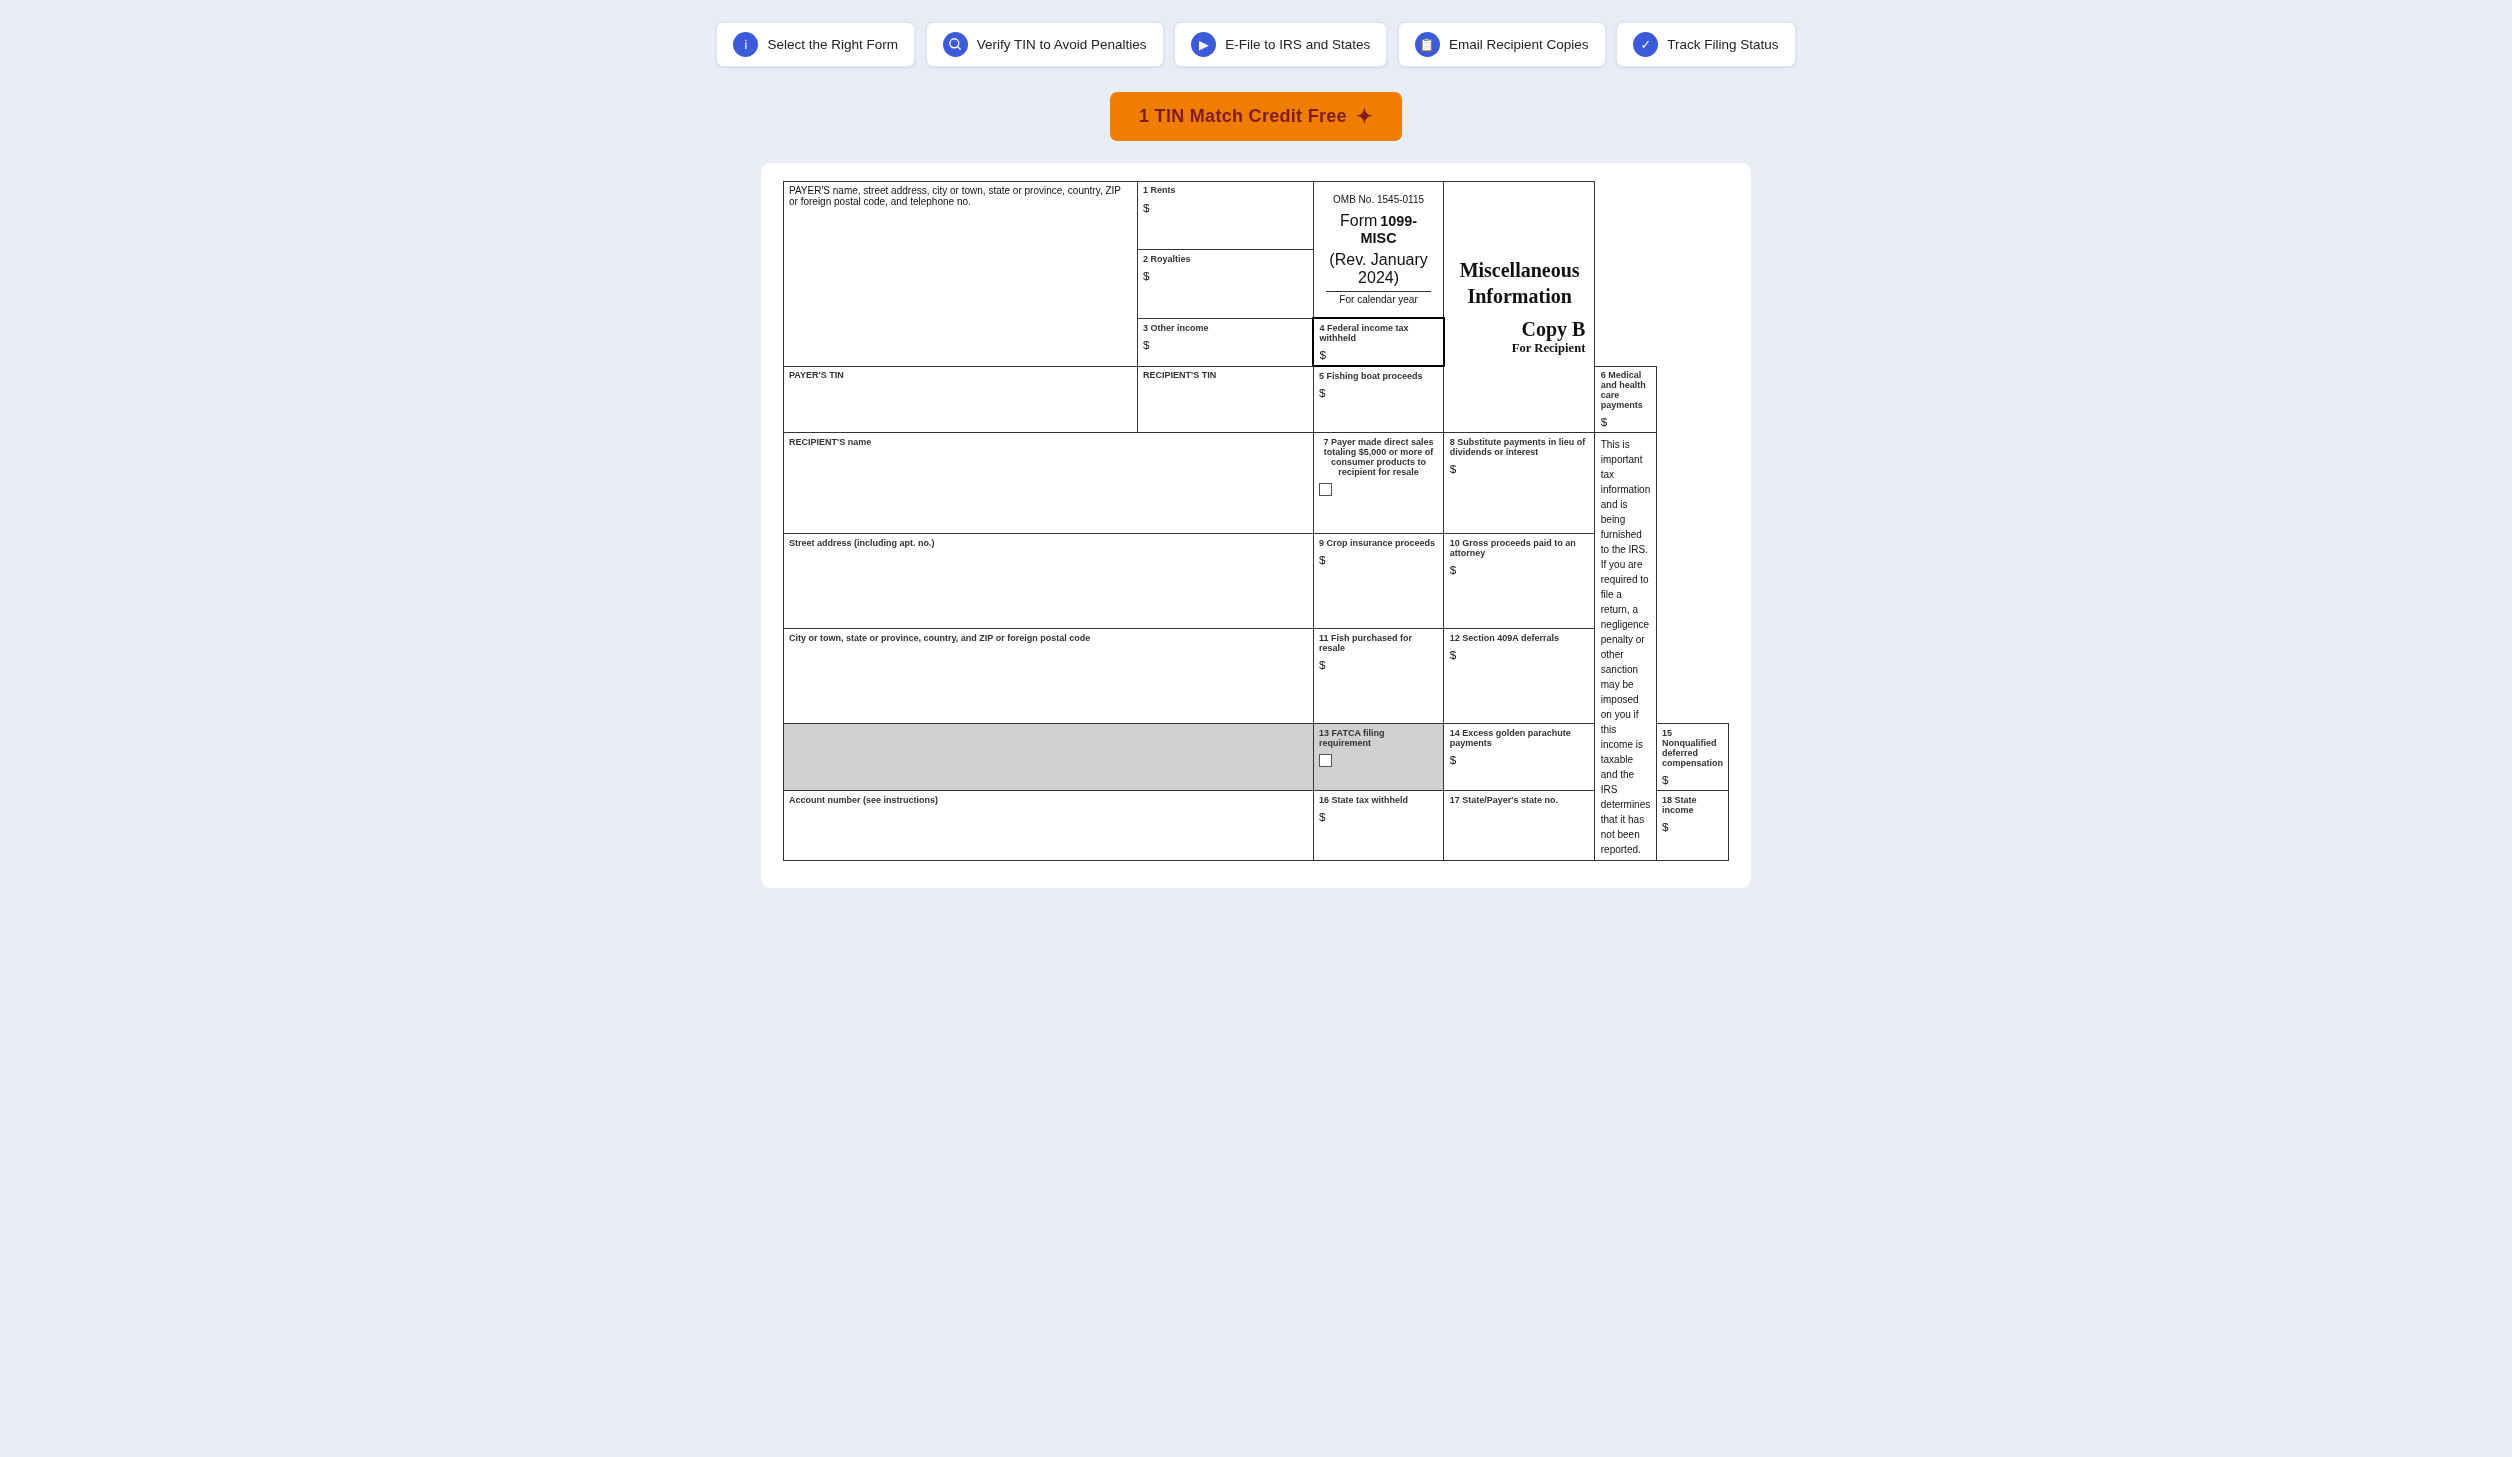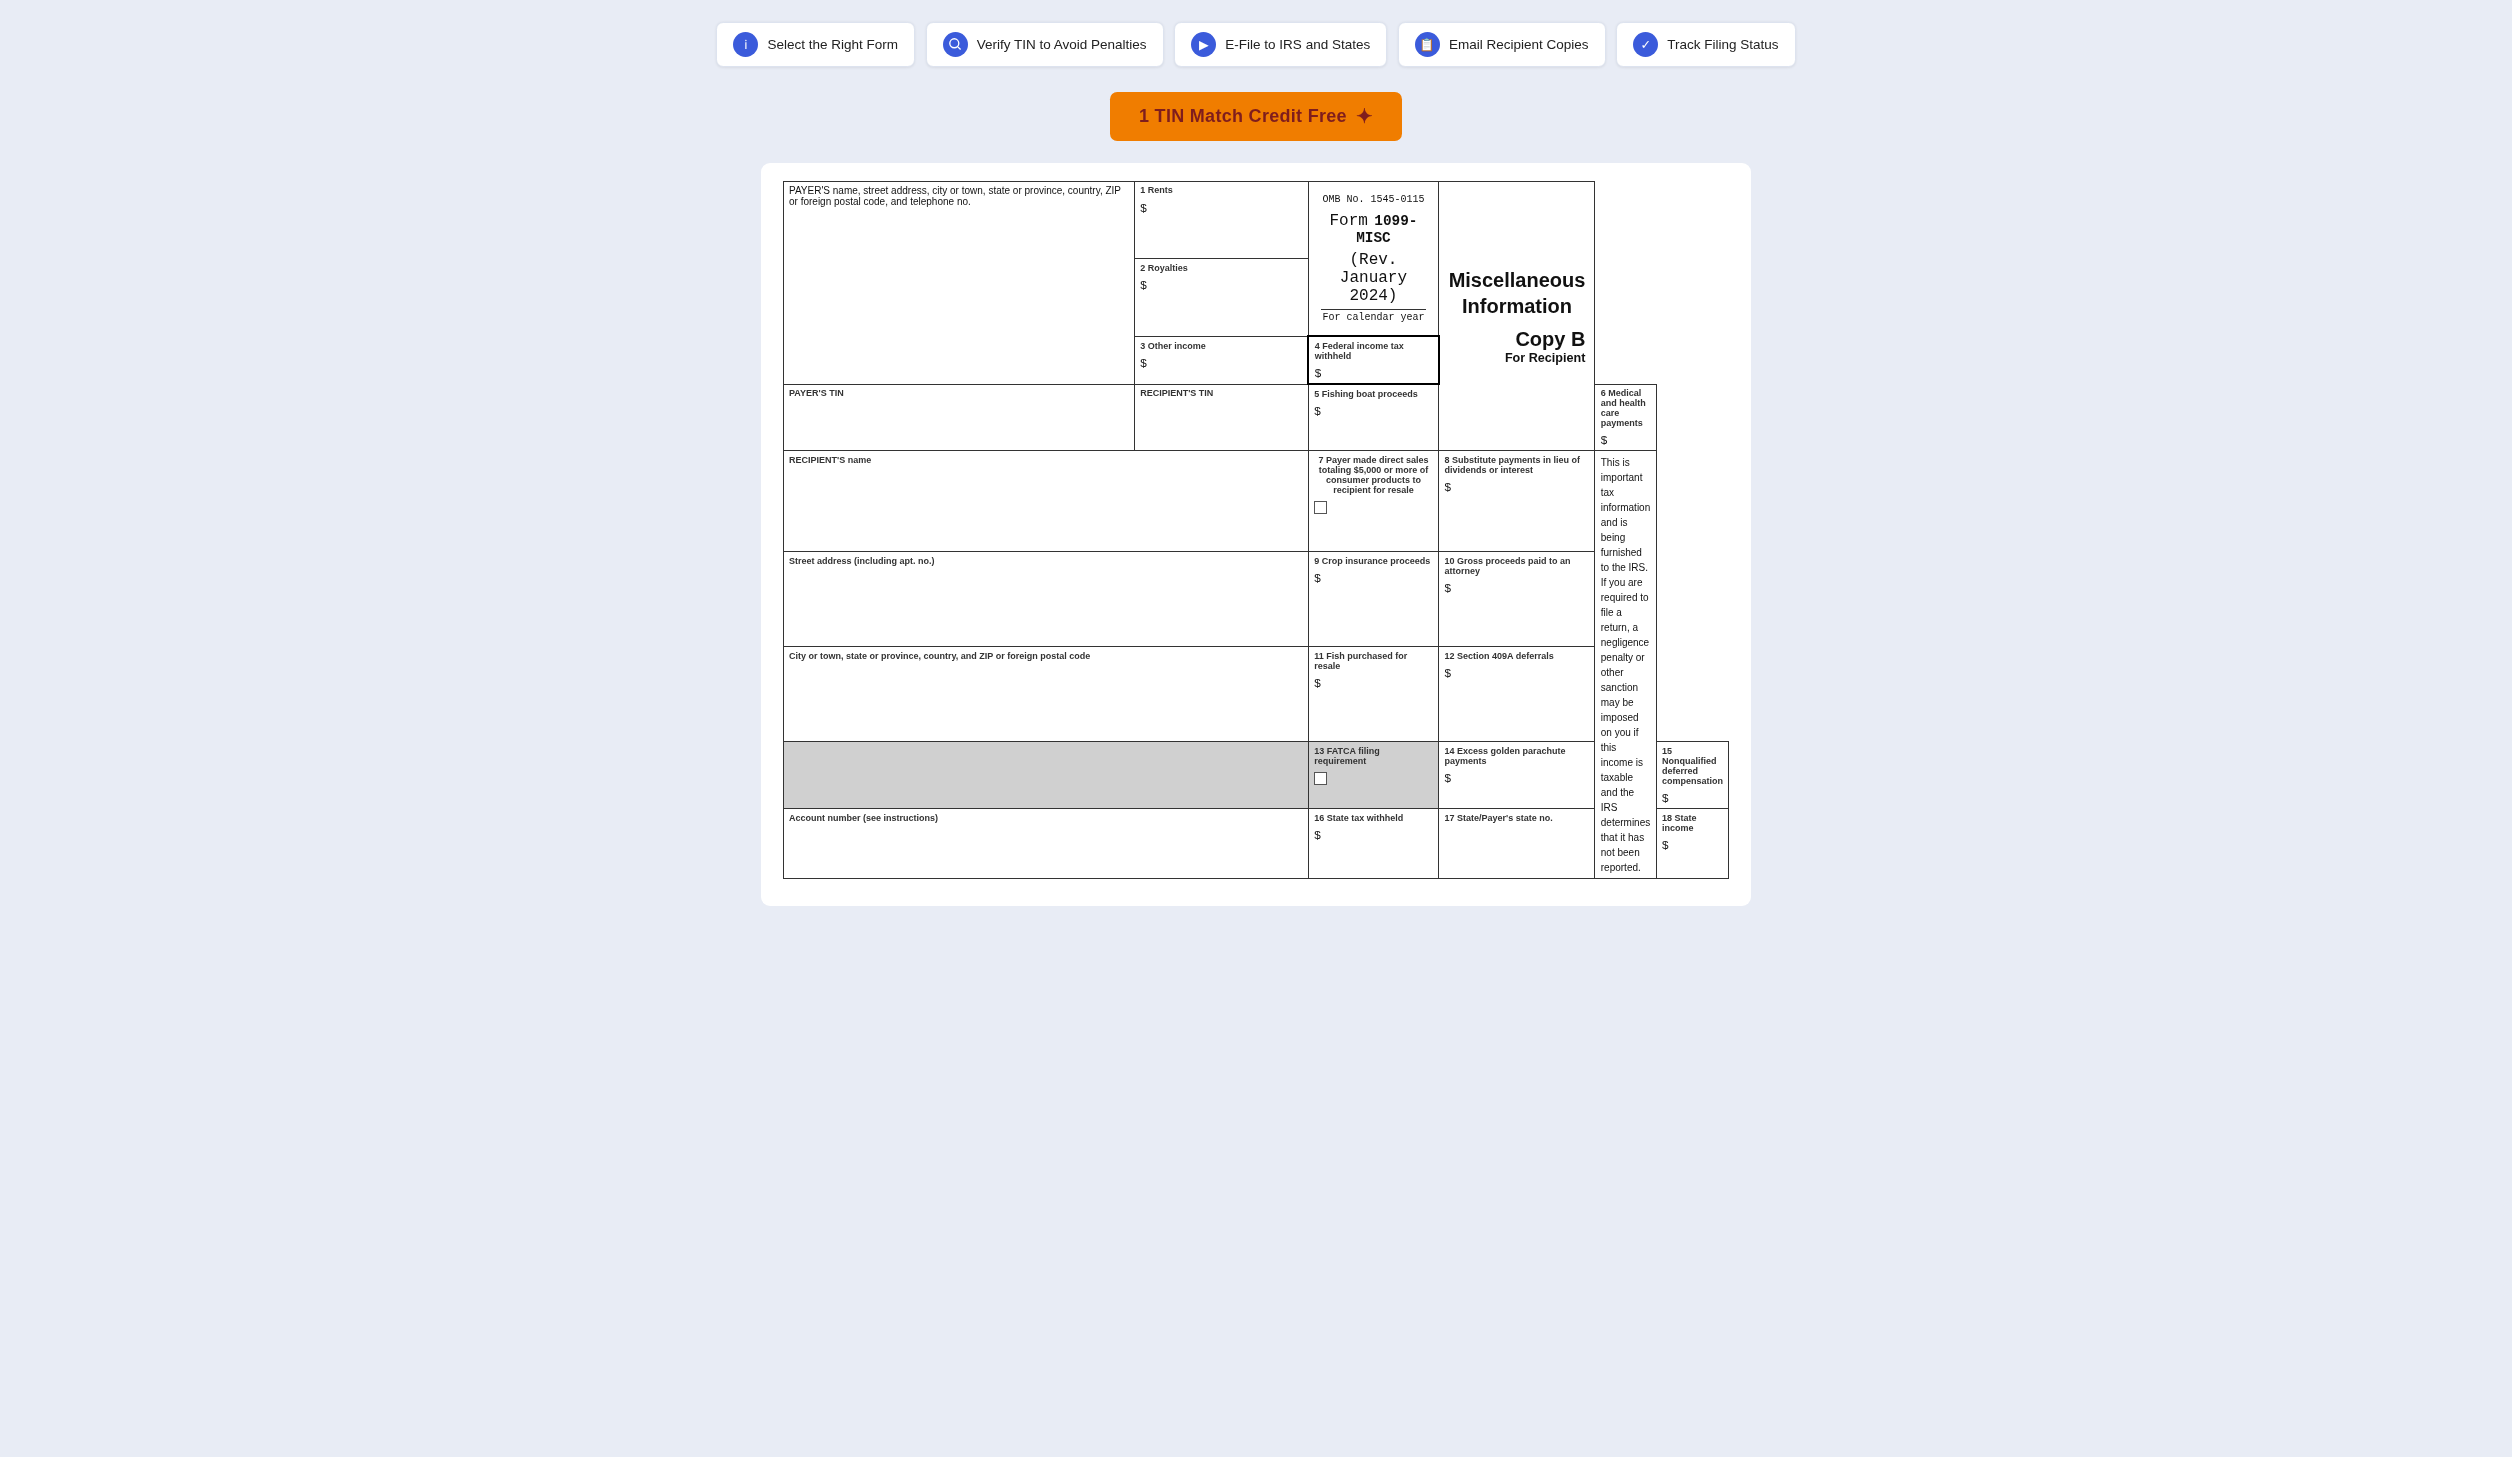--- a/index.html
+++ b/index.html
@@ -223,30 +223,30 @@
 
     <tbody>
         <tr>
       <td rowspan="3" style="width:38%; min-width:198px;" class="payer-cell">
         <span>PAYER'S name, street address, city or town, state or province, country, ZIP or foreign postal code, and telephone no.</span>
       </td>
       <td style="width:18%;">
         <span class="cell-label bold-cell">1 Rents</span>
         <span class="dollar-sign">$</span>
       </td>
-      <td rowspan="2" style="width:14%; text-align:center; vertical-align:top; padding:12px;font-family:Liberation Mono, monospace;">
+      <td rowspan="2" style="width:14%; text-align:center; vertical-align:top; padding:12px;">
         <div class="omb-line">OMB No. 1545-0115</div>
         <div style="margin-top:7.2px;">
           <span class="rev-line">Form</span>
           <span class="form-label-bold">1099-MISC</span>
         </div>
         <div class="rev-line" style="margin-top:5.4px;">(Rev. January 2024)</div>
         <div class="for-calendar">For calendar year</div>
       </td>
-      <td rowspan="4" style="width:16%; text-align:center; vertical-align:middle; padding:12.6px 9px;" class="form-title-block">
+      <td rowspan="4" style="width:16%; text-align:center; vertical-align:middle; padding:12.6px 9px;font-family:Liberation Serif, serif;" class="form-title-block">
         <div class="main-title">Miscellaneous</div>
         <div class="main-title">Information</div>
         <div class="copy-b">Copy B</div>
         <div class="copy-b-sub">For Recipient</div>
       </td>
     </tr>
 
     <tr>
       <td>
         <span class="cell-label bold-cell">2 Royalties</span>

